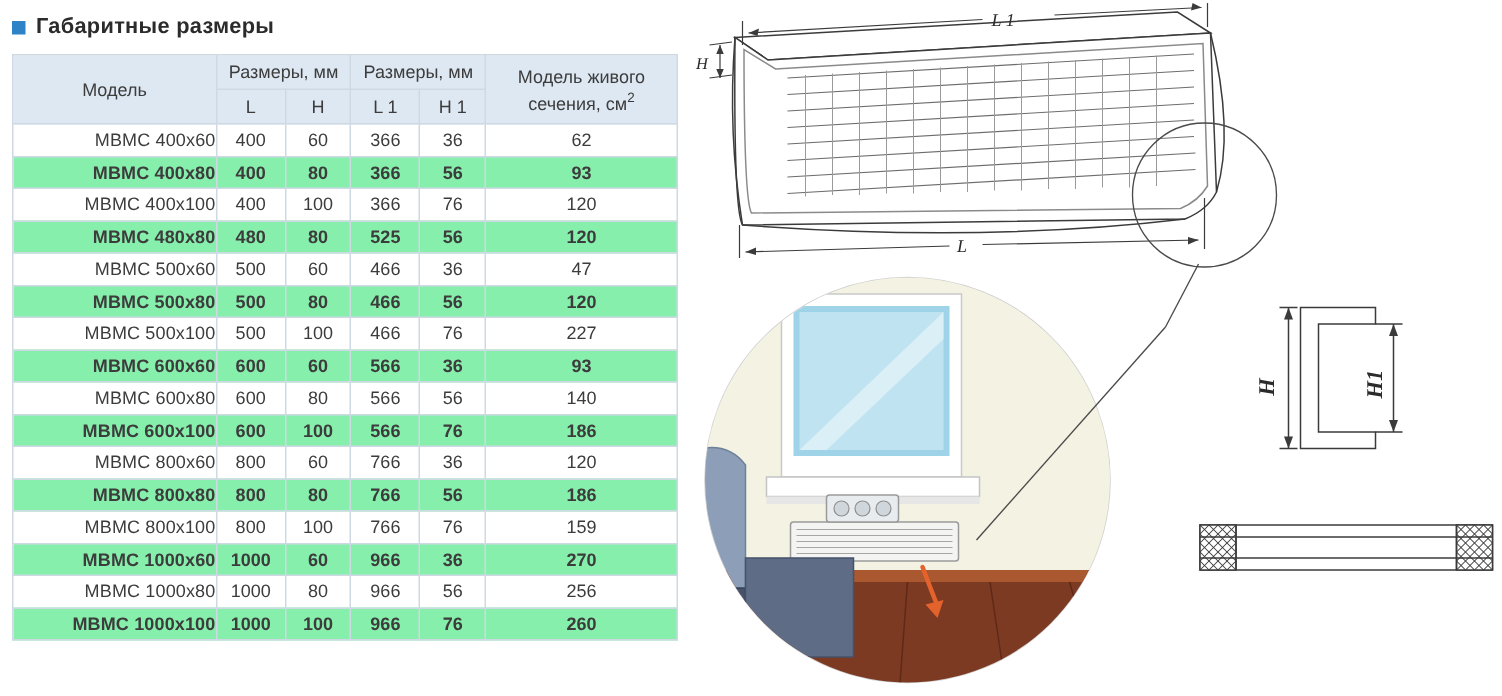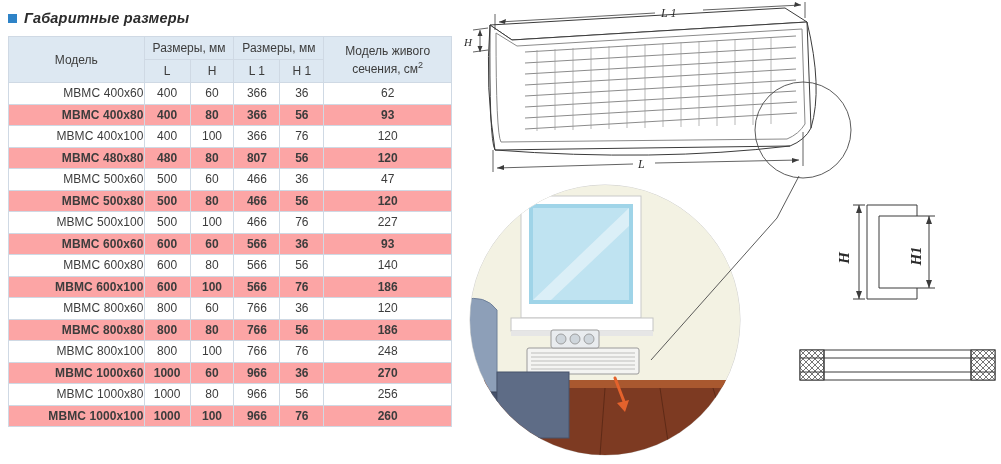--- a/index.html
+++ b/index.html
@@ -9,38 +9,38 @@
     font-family:"Liberation Sans", sans-serif;
     color:#3a3a3a;
     overflow:hidden;
     position:relative;
   }
   .page{position:relative;width:1001px;height:464px;}
 
   
   .title-row{position:absolute;left:8px;top:10px;display:flex;align-items:center;gap:7px;}
   .title-bullet{width:9px;height:9px;background:#2e83c7;display:inline-block;}
-  .title-text{font-size:14.5px;font-weight:bold;color:#2b2b2b;letter-spacing:.2px;font-style:italic;}
+  .title-text{font-size:14.5px;font-weight:bold;color:#2b2b2b;letter-spacing:.2px;}
 
   
   .table-wrap{position:absolute;left:8px;top:36px;width:516px;}
   table{border-collapse:collapse;width:444px;font-size:12px;}
   th,td{border:1px solid #cfd9e4;padding:0;text-align:center;color:#3c3c3c;}
   thead th{
     background:#dde8f2;
     font-weight:normal;
     font-size:12px;
     color:#3c3c3c;
     height:22px;
     line-height:14px;
   }
   thead th.tall{height:30px;}
   thead .sub{height:22px;}
   tbody td{height:20.5px;font-size:12px;}
-  tbody tr.alt td{background:#fca5a5;}
+  tbody tr.alt td{background:#86efac;}
   tbody tr td:first-child{text-align:right;}
   td.model{letter-spacing:.1px;}
   td.bold{font-weight:bold;}
   .sup{font-size:9px;vertical-align:super;}
 
   
   col.c0{width:136px;}
   col.c1{width:46px;}
   col.c2{width:44px;}
   col.c3{width:46px;}
@@ -109,21 +109,21 @@
             <td class="">400</td>
             <td class="">100</td>
             <td class="">366</td>
             <td class="">76</td>
             <td class="">120</td>
           </tr>
           <tr class="alt">
             <td class="model bold">МВМС  480х80</td>
             <td class=" bold">480</td>
             <td class=" bold">80</td>
-            <td class=" bold">807</td>
+            <td class=" bold">525</td>
             <td class=" bold">56</td>
             <td class=" bold">120</td>
           </tr>
           <tr>
             <td class="model">МВМС  500х60</td>
             <td class="">500</td>
             <td class="">60</td>
             <td class="">466</td>
             <td class="">36</td>
             <td class="">47</td>
@@ -183,21 +183,21 @@
             <td class=" bold">766</td>
             <td class=" bold">56</td>
             <td class=" bold">186</td>
           </tr>
           <tr>
             <td class="model">МВМС 800х100</td>
             <td class="">800</td>
             <td class="">100</td>
             <td class="">766</td>
             <td class="">76</td>
-            <td class="">248</td>
+            <td class="">159</td>
           </tr>
           <tr class="alt">
             <td class="model bold">МВМС 1000х60</td>
             <td class=" bold">1000</td>
             <td class=" bold">60</td>
             <td class=" bold">966</td>
             <td class=" bold">36</td>
             <td class=" bold">270</td>
           </tr>
           <tr>

